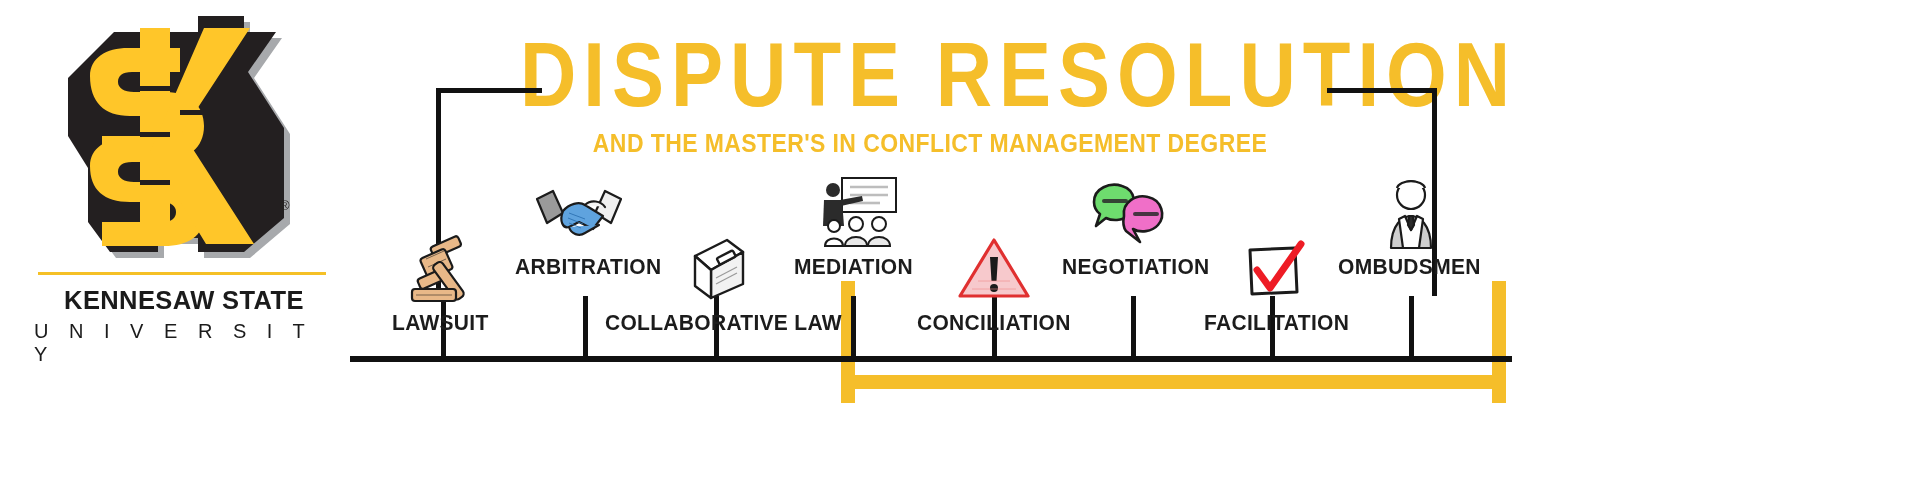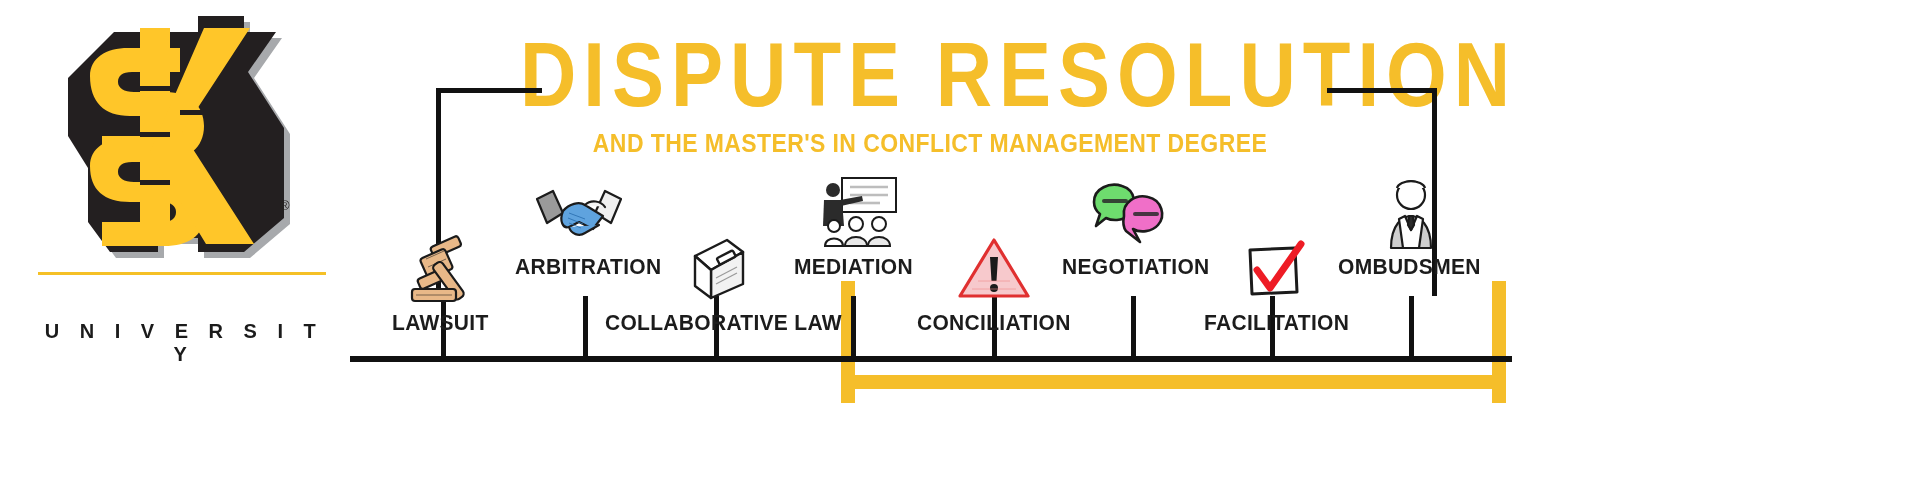--- a/index.html
+++ b/index.html
@@ -10,22 +10,22 @@
   }
   .stage{position:absolute;left:0;top:0;width:1920px;height:497px;}
 
   
   .logo-block{position:absolute;left:16px;top:14px;width:330px;height:360px;}
   .logo-mark{position:absolute;left:38px;top:0;width:250px;height:250px;}
   .logo-rule{position:absolute;left:22px;top:258px;width:288px;height:3px;background:#F5C026;}
   .logo-name{position:absolute;left:18px;top:272px;width:300px;text-align:center;
     font-size:25.5px;font-weight:bold;letter-spacing:0.4px;color:#1b1b1b;
     font-family:"Liberation Sans", sans-serif;}
-  .logo-sub{position:absolute;left:18px;top:306px;width:300px;text-align:center;
-    font-size:20px;font-weight:700;letter-spacing:7.5px;color:#1b1b1b;
+  .logo-sub{position:absolute;left:18px;top:306px;width:300px;text-align:left;
+    font-size:20px;font-weight:400;letter-spacing:7.5px;color:#1b1b1b;
     font-family:"Liberation Sans", sans-serif;}
 
   
   .title{
     position:absolute;left:520px;top:27px;width:820px;
     text-align:center;color:#F5BE2A;
     font-family:"Liberation Sans", sans-serif;
     font-size:78px;font-weight:bold;letter-spacing:7px;
     line-height:82px;white-space:nowrap;
     transform:scaleY(1.16);transform-origin:top center;
@@ -89,20 +89,21 @@
 
           <rect x="86" y="72" width="30" height="5" fill="#231F20"></rect>
           <rect x="86" y="118" width="30" height="5" fill="#231F20"></rect>
           <rect x="86" y="166" width="30" height="5" fill="#231F20"></rect>
           <path d="M126 96 L150 96 L150 101 L126 101 Z" fill="#231F20"></path>
         </g>
         <text x="226" y="196" font-size="13" fill="#231F20" font-family="'Liberation Sans',sans-serif">®</text>
       </svg>
     </div>
     <div class="logo-rule"></div>
+    <div class="logo-name">KENNESAW STATE</div>
     <div class="logo-sub">U N I V E R S I T Y</div>
   </div>
 
   <div class="title">DISPUTE RESOLUTION</div>
   <div class="subtitle">AND THE MASTER'S IN CONFLICT MANAGEMENT DEGREE</div>
 
   <div class="brk brk-left-h"></div>
   <div class="brk brk-left-v"></div>
   <div class="brk brk-right-h"></div>
   <div class="brk brk-right-v"></div>

